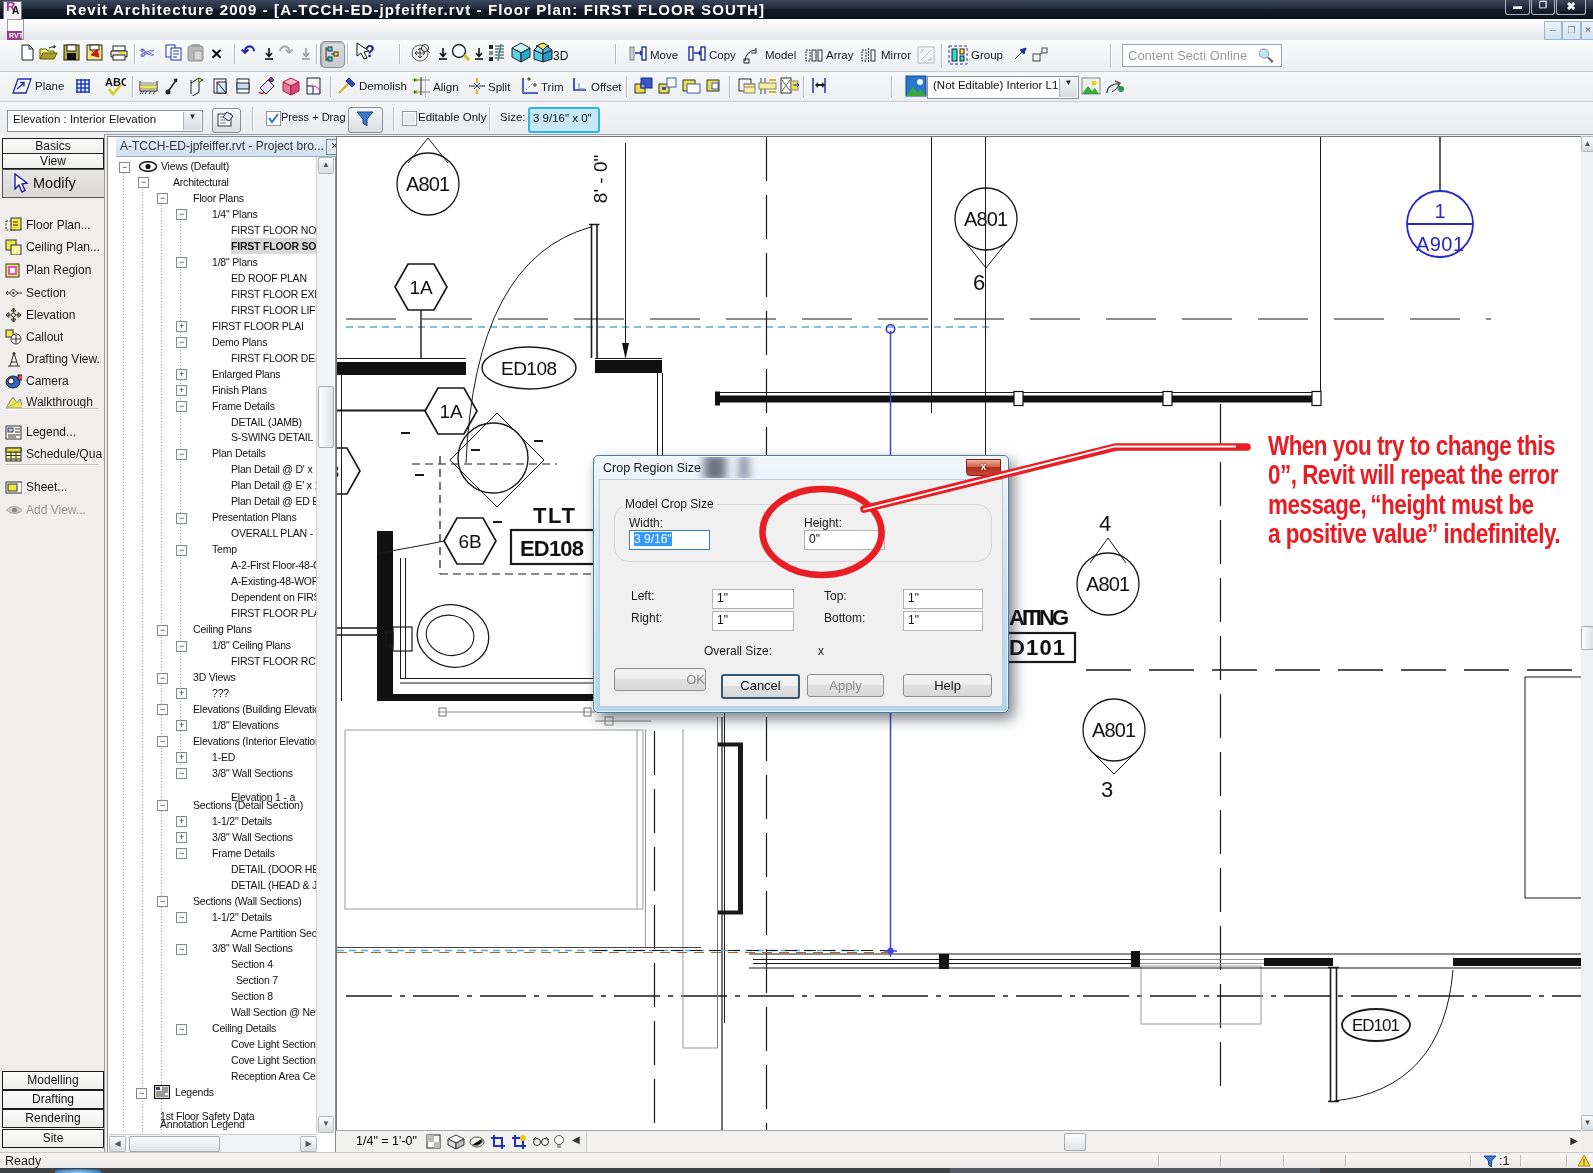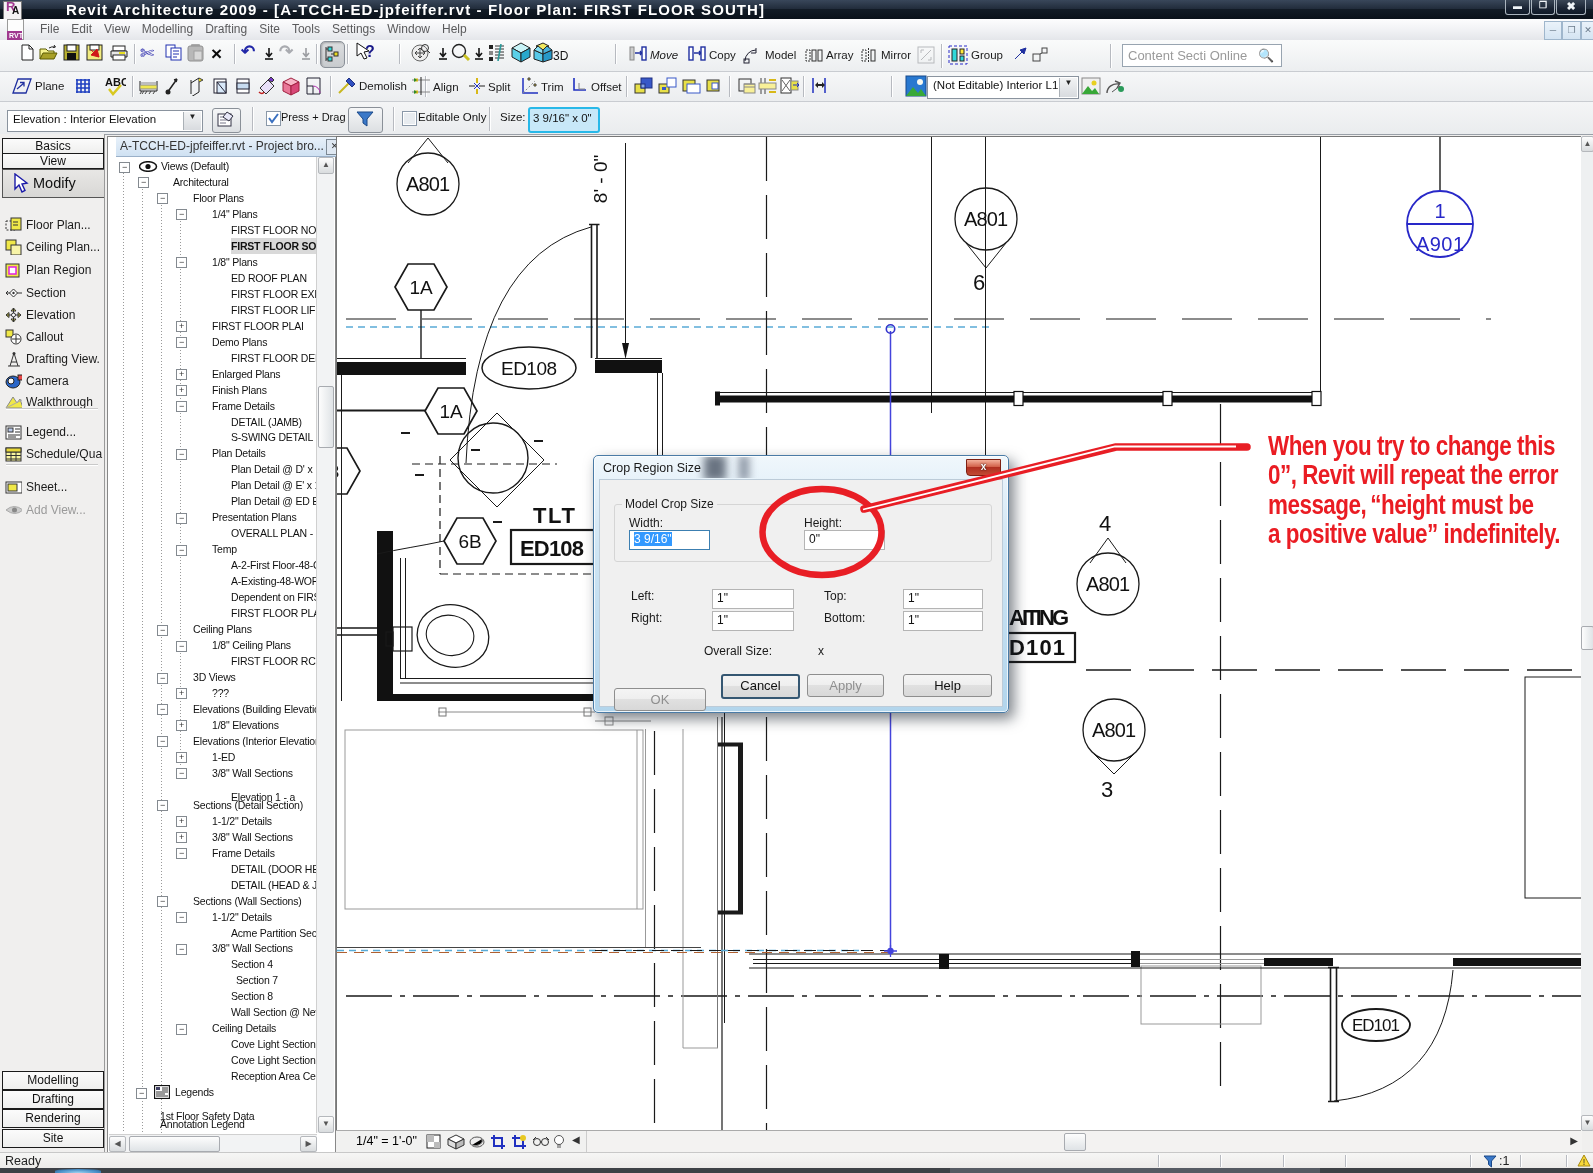--- a/index.html
+++ b/index.html
@@ -53,21 +53,21 @@
 .thumbh{position:absolute;background:linear-gradient(#fdfdfd,#dfe3e6);border:1px solid #a8abb0;border-radius:2px;}
 
 #canvas{left:336px;top:136px;width:1245px;height:994px;background:#fff;border-left:1px solid #777;border-top:1px solid #777;}
 #cvsb{left:1581px;top:136px;width:12px;height:994px;background:#eef0f1;}
 #viewbar{left:336px;top:1130px;width:1245px;height:22px;background:#f1f1f0;border-top:1px solid #aaa;font-size:12.5px;}
 
 #dlg{left:593px;top:455px;width:414px;height:256px;background:linear-gradient(#f0f7fc,#cfe5f4 35%,#b2d5ec);border:1px solid #4a7ba6;border-radius:5px;box-shadow:5px 6px 14px rgba(20,30,40,.55), inset 0 0 0 1px rgba(255,255,255,.75);}
 #dlg .cap{position:absolute;left:9px;top:5px;font-size:12.5px;color:#1a1a1a;}
 #dlgx{position:absolute;right:7px;top:3px;width:33px;height:15px;background:linear-gradient(#f3b09b,#d2614a 45%,#b03021 50%,#c14a33);border:1px solid #7e2012;border-radius:0 0 4px 4px;color:#fff;font-size:10px;font-weight:bold;text-align:center;line-height:14px;text-shadow:0 0 2px #000;}
 #dlgc{position:absolute;left:5px;top:23px;width:402px;height:226px;background:#f0f0f0;border:1px solid #bccbd8;}
-.grp{position:absolute;border:1px solid #d5d5d5;border-radius:3px;}
+.grp{position:absolute;border:1px solid #d5d5d5;border-radius:15px;}
 .grp .gl{position:absolute;left:7px;top:-8px;background:#f0f0f0;padding:0 3px;font-size:12px;color:#1a1a1a;}
 .dlbl{position:absolute;font-size:12px;color:#1a1a1a;}
 .dinp{position:absolute;background:#fff;border:1px solid #b4b4b4;font-size:12px;color:#111;padding:1px 0 0 4px;}
 .dbtn{position:absolute;width:89px;height:21px;background:linear-gradient(#f4f4f4,#efefef 45%,#e0e0e0 50%,#d8d8d8);border:1px solid #8e8e8e;border-radius:3px;font-size:13px;text-align:center;line-height:21px;color:#111;}
 
 #status{left:0;top:1152px;width:1593px;height:16px;background:linear-gradient(#f6f6f5,#eceae8);border-top:1px solid #c8c8c8;font-size:12.5px;color:#222;}
 #darkstrip{left:0;top:1168px;width:1593px;height:5px;background:#3e4146;}
 .redtext{position:absolute;left:1268px;top:431px;width:460px;font-size:27.5px;line-height:29.3px;color:#ea1c23;font-weight:600;transform:scaleX(.815);transform-origin:0 0;letter-spacing:-.6px;white-space:nowrap;}
 </style></head>
 <body>
@@ -79,23 +79,20 @@
   <div class="txt">Revit Architecture 2009 - [A-TCCH-ED-jpfeiffer.rvt - Floor Plan: FIRST FLOOR SOUTH]</div>
   <div class="winbtn" style="left:1505px;width:23px;">▬</div>
   <div class="winbtn" style="left:1531px;width:22px;"><span style="position:relative;top:-1px;">❐</span></div>
   <div class="winbtn" style="left:1556px;width:28px;font-size:11px;">✖</div>
 </div>
 <div class="abs" id="menubar">
   <div id="rvticon">
       <div class="b"></div>
       <div class="t">RVT</div>
     </div>
-  <div style="position:absolute;left:34px;top:0;">
-    <span class="mi">File</span><span class="mi">Edit</span><span class="mi">View</span><span class="mi">Modelling</span><span class="mi">Drafting</span><span class="mi">Site</span><span class="mi">Tools</span><span class="mi">Settings</span><span class="mi">Window</span><span class="mi">Help</span>
-  </div>
   <div class="mini" style="left:1544px;width:16px;">─</div>
   <div class="mini" style="left:1562px;width:17px;">❐</div>
   <div class="mini" style="left:1581px;width:12px;">✕</div>
 </div>
 <div class="abs" id="tb1">
   <svg style="position:absolute;left:21px;top:4px;" width="13" height="17">
       <path d="M1,1 h7 l4,4 v11 h-11 z" fill="#fff" stroke="#222"></path>
       <path d="M8,1 v4 h4" fill="none" stroke="#222"></path>
     </svg>
   <svg style="position:absolute;left:39px;top:5px;" width="19" height="16">
@@ -194,21 +191,21 @@
       <polygon points="2,8 6,4 11,8 11,12" fill="#88dcf0" stroke="#222"></polygon>
       <polygon points="20,8 15,4 11,8 11,12" fill="#48b0d8" stroke="#222"></polygon>
     </svg>
   <span class="tbtext" style="left:553px;top:9px;font-size:12px;">3D</span>
   <span class="sep" style="left:615px;top:4px;height:20px;"></span>
   <svg style="position:absolute;left:629px;top:5px;" width="18" height="17">
       <rect x="1" y="2" width="4" height="13" fill="#ccc" stroke="#888"></rect>
       <path d="M6,8 h7 m-2,-2 l2,2 -2,2" fill="none" stroke="#2030a0" stroke-width="1.4"></path>
       <rect x="13" y="2" width="4" height="13" fill="#fff" stroke="#2030a0" stroke-width="1.4"></rect>
     </svg>
-  <span class="lbl" style="left:650px;top:5px;font-style:italic;">Move</span>
+  <span class="lbl" style="left:650px;top:5px;">Move</span>
   <svg style="position:absolute;left:688px;top:5px;" width="18" height="17">
       <rect x="1" y="2" width="4" height="13" fill="#fff" stroke="#2030a0" stroke-width="1.4"></rect>
       <path d="M6,8 h7 m-2,-2 l2,2 -2,2" fill="none" stroke="#2030a0" stroke-width="1.4"></path>
       <rect x="13" y="2" width="4" height="13" fill="#fff" stroke="#2030a0" stroke-width="1.4"></rect>
     </svg>
   <span class="lbl" style="left:709px;top:5px;">Copy</span>
   <svg style="position:absolute;left:742px;top:7px;" width="20" height="17">
       <path d="M3,14 a11,11 0 0 1 11,-11 M14,1 v5 h-5" fill="none" stroke="#223"></path>
       <rect x="2" y="12" width="5" height="4" fill="none" stroke="#223"></rect>
     </svg>
@@ -956,21 +953,21 @@
   <span class="dlbl" style="left:37px;top:133px;">Left:</span>
   <span class="dinp" style="left:118px;top:133px;width:76px;height:17px;">1"</span>
   <span class="dlbl" style="left:230px;top:133px;">Top:</span>
   <span class="dinp" style="left:309px;top:133px;width:74px;height:17px;">1"</span>
   <span class="dlbl" style="left:37px;top:155px;">Right:</span>
   <span class="dinp" style="left:118px;top:155px;width:76px;height:17px;">1"</span>
   <span class="dlbl" style="left:230px;top:155px;">Bottom:</span>
   <span class="dinp" style="left:309px;top:155px;width:74px;height:17px;">1"</span>
   <span class="dlbl" style="left:110px;top:188px;">Overall Size:</span>
   <span class="dlbl" style="left:224px;top:188px;">x</span>
-  <div class="dbtn" style="left:20px;top:232px;width:90px;color:#8f8f8f;">OK</div>
+  <div class="dbtn" style="left:20px;top:212px;width:90px;color:#8f8f8f;text-align:right;">OK</div>
   <div class="dbtn" style="left:127px;top:218px;width:75px;border:2px solid #355772;line-height:19px;">Cancel</div>
   <div class="dbtn" style="left:213px;top:218px;width:75px;color:#8f8f8f;">Apply</div>
   <div class="dbtn" style="left:309px;top:218px;width:87px;">Help</div>
 </div>
 <svg class="abs" width="1593" height="1173" viewBox="0 0 1593 1173" style="left:0;top:0;pointer-events:none;" fill="none">
   <ellipse cx="822" cy="532" rx="59.5" ry="43" stroke="#e81e25" stroke-width="6.5"></ellipse>
   <path d="M864,509 L1116,447 L1247,447" stroke="#e81e25" stroke-width="7.5" stroke-linejoin="round" stroke-linecap="round"></path>
   <path d="M863,509.5 L1115,446.5 L1236,446.5" stroke="#fff" stroke-width="1.8"></path>
 </svg>
 <div class="redtext">When you try to change this<br>0”, Revit will repeat the error<br>message, “height must be<br>a positive value” indefinitely.</div>

